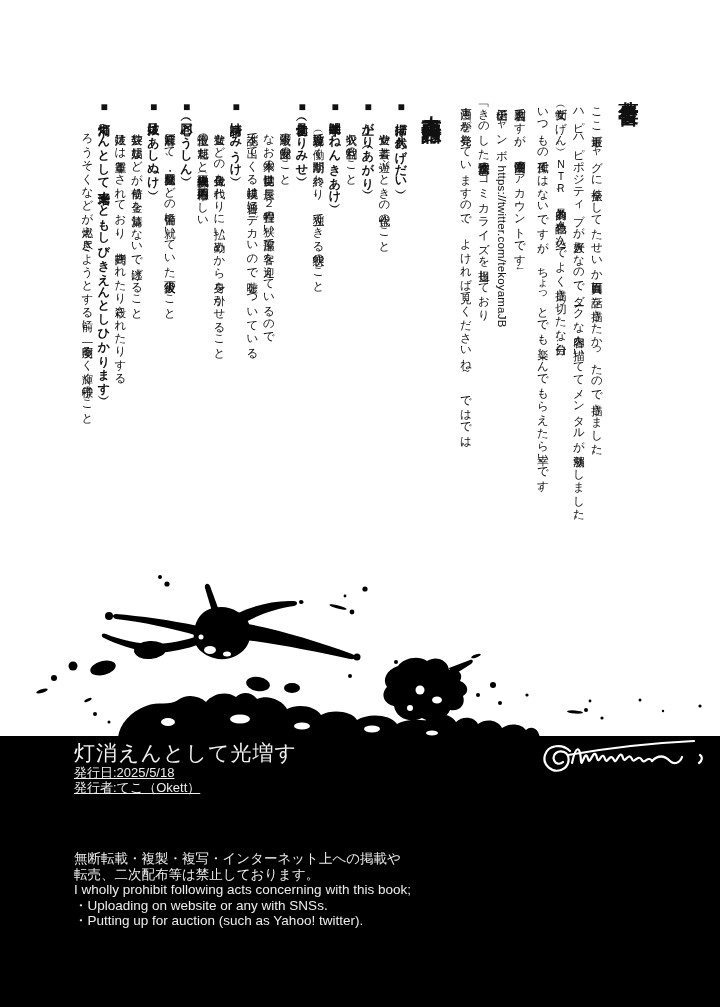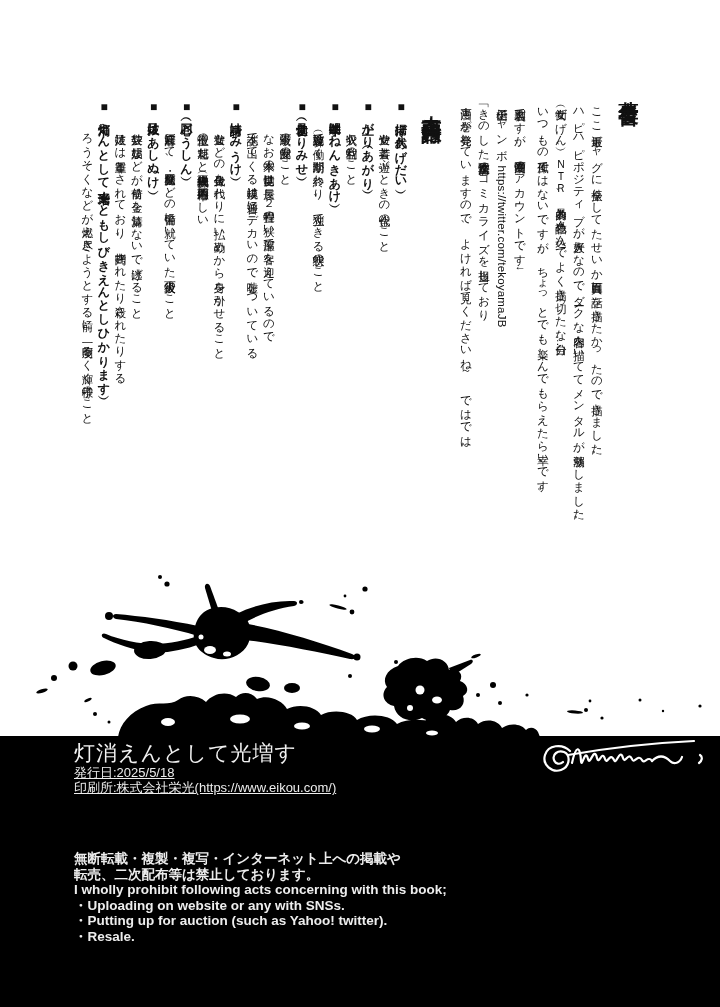--- a/index.html
+++ b/index.html
@@ -20,21 +20,21 @@
   .g-term{font-size:12px;font-weight:bold;line-height:16.5px;padding-top:15px;}
   .g-desc{font-size:11.5px;line-height:16.5px;padding-top:40px;letter-spacing:0.2px;}
   .upr{text-orientation:upright;}
   .entry{display:contents;}
   
   .splatter{position:absolute;left:0;top:552px;width:720px;height:185px;}
   
   .colophon{position:absolute;left:0;top:736px;width:720px;height:271px;background:#000;}
   .c-title{position:absolute;left:74px;top:3px;font-size:21px;color:#f2f2f2;letter-spacing:1px;white-space:nowrap;}
   .c-meta{position:absolute;left:74px;top:29px;font-size:13px;line-height:15.2px;color:#ededed;text-decoration:underline;}
-  .c-notice{position:absolute;left:74px;top:115px;font-size:13.5px;line-height:15.6px;color:#ededed;font-weight:bold;}
+  .c-notice{position:absolute;left:74px;top:115px;font-size:13.5px;line-height:15.6px;color:#ededed;}
   .sig{position:absolute;right:8px;top:-3px;width:180px;height:48px;}
 </style>
 </head>
 <body>
 
 <div class="page">
 
   <div class="vblock">
 
     <div class="v-h v-h1">著者後書</div>
@@ -171,26 +171,25 @@
         <path d="M38,18 C30,10 16,12 13,22 C10,32 20,40 29,37 C38,34 39,22 32,19 C26,17 20,21 22,27 C23,31 28,32 31,29"></path>
         <path d="M40,30 C44,12 48,12 49,28 C50,36 53,14 56,26 C58,34 62,12 65,25 C67,33 70,16 73,26 C75,33 78,18 82,27 C84,33 88,14 91,25 C93,32 96,18 100,26 C102,32 106,20 110,27 C112,32 116,22 120,28"></path>
         <path d="M36,22 C70,16 120,10 162,8"></path>
         <path d="M120,28 C128,20 134,24 138,28 C142,32 148,30 150,24"></path>
         <path d="M168,22 C171,24 170,28 167,30"></path>
       </g>
     </svg>
 
     <div class="c-meta">
       <div>発行日:2025/5/18</div>
-      <div>印刷所:株式会社栄光(https://www.eikou.com/)</div>
+      <div>発行者:てこ（Okett）</div>
     </div>
 
     <div class="c-notice">
       <div>無断転載・複製・複写・インターネット上への掲載や</div>
       <div>転売、二次配布等は禁止しております。</div>
       <div>I wholly prohibit following acts concerning with this book;</div>
       <div>・Uploading on website or any with SNSs.</div>
       <div>・Putting up for auction (such as Yahoo! twitter).</div>
-      <div>・Resale.</div>
     </div>
   </div>
 
 </div>
 
 </body></html>

